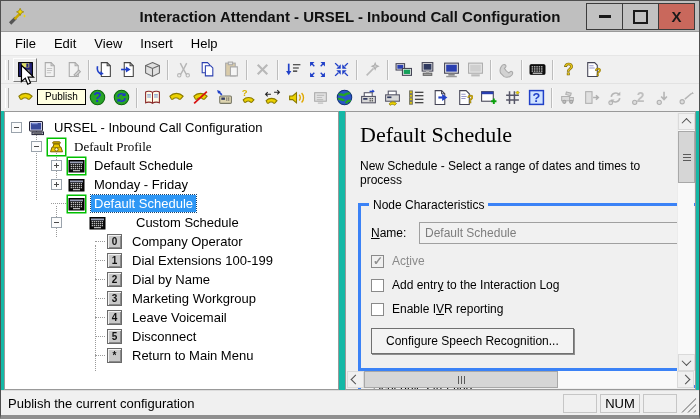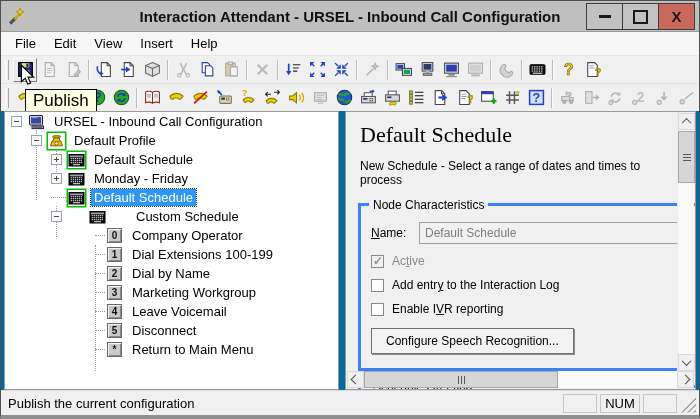--- a/index.html
+++ b/index.html
@@ -1,17 +1,17 @@
 <!DOCTYPE html>
 <html><head>
 <meta charset="utf-8">
 <style>
   * { box-sizing: border-box; }
   body { margin:0; background:#fff; font-family:"Liberation Sans",sans-serif; width:700px; height:419px; overflow:hidden; }
-  .window { position:relative; width:700px; height:419px; border:1px solid #4f4f4f; border-bottom:4px solid #8f8f8f; background:#0369a1; }
+  .window { position:relative; width:700px; height:419px; border:1px solid #4f4f4f; border-bottom:4px solid #8f8f8f; background:#14b8a6; }
 
   
   .titlebar { height:31px; background:#bfbfbf; position:relative; display:flex; align-items:center; border-bottom:1px solid #9a9a9a; }
   .appicon { width:20px; height:20px; margin-left:6px; z-index:2; }
   .title { position:absolute; left:0; right:0; text-align:center; font-size:15px; font-weight:600; color:#111; }
   .captions { position:absolute; right:4px; top:2px; display:flex; z-index:3; }
   .cap { width:37px; height:27px; border:1px solid #3c3c3c; background:#c2c2c2; display:flex; align-items:center; justify-content:center; margin-left:-1px; }
   .cap.min::after { content:""; width:12px; height:3px; background:#1a1a1a; }
   .cap.max::after { content:""; width:11px; height:10px; border:2px solid #1a1a1a; background:transparent; }
   .cap.close { background:#c9685c; }
@@ -23,26 +23,26 @@
 
   
   .toolbar { height:28px; background:#f0f0f0; display:flex; align-items:center; padding-left:2px; position:relative; overflow:hidden; }
   .tb1 { border-bottom:1px solid #e2e2e2; height:28px; }
   .tb2 { height:27px; }
   .grip { width:4px; height:20px; border-left:1px solid #fff; border-right:1px solid #a8a8a8; margin:0 4px 0 2px; flex:none; }
   .tbtn { width:24px; height:24px; display:flex; align-items:center; justify-content:center; flex:none; }
   .tbtn svg { width:17px; height:17px; }
   .tbtn.raised { border:1px solid; border-color:#fdfdfd #7d7d7d #7d7d7d #fdfdfd; background:#ececec; }
   .tsep { width:1px; height:20px; background:#bdbdbd; box-shadow:1px 0 0 #fafafa; margin:0 3px; flex:none; }
-  .tooltip { position:absolute; left:24px; top:5px; background:#ffffe1; border:1px solid #000; font-size:17px; color:#000; padding:1px 7px 2px; z-index:50; }
+  .tooltip { position:absolute; left:36px; top:5px; background:#ffffe1; border:1px solid #000; font-size:10px; color:#000; padding:1px 7px 2px; z-index:50; }
   .cursor { position:absolute; left:19px; top:63px; z-index:60; }
 
   
   .main { display:flex; height:279px; padding:0 3px; }
-  .treepanel { width:335px; background:#fff; border:1px solid #999; position:relative; overflow:hidden; padding-top:0; flex:none; }
+  .treepanel { width:335px; background:#fff; border:1px solid #999; position:relative; overflow:hidden; padding-top:6px; flex:none; }
   .splitter { width:6px; flex:none; }
   .rightpanel { flex:1; background:#f0f0f0; border:1px solid #999; position:relative; overflow:hidden; }
 
   
   .trow { height:19px; display:flex; align-items:center; font-size:13px; white-space:nowrap; position:relative; z-index:2; }
   .vline { position:absolute; width:0; border-left:1px dotted #9a9a9a; z-index:1; }
   .stub { border-top:1px dotted #9a9a9a; height:0; flex:none; margin-right:2px; }
   .expander { width:11px; height:11px; border:1px solid #9aa3ac; background:#fcfcfc; position:relative; flex:none; margin-right:6px; }
   .expander::before { content:""; position:absolute; left:2px; right:2px; top:4px; height:1px; background:#4a4a4a; }
   .expander.plus::after { content:""; position:absolute; top:2px; bottom:2px; left:4px; width:1px; background:#4a4a4a; }
@@ -573,21 +573,21 @@
             <svg viewBox="0 0 16 16" xmlns="http://www.w3.org/2000/svg">
               <rect x="1" y="1.5" width="13" height="9.5" rx="0.5" fill="#dcdcee" stroke="#223"></rect>
               <rect x="2.4" y="2.9" width="10.2" height="6.7" fill="#3a4a9a"></rect>
               <path d="M3.2 3.7h6" stroke="#8fa0e0"></path>
               <rect x="3.5" y="12" width="11.5" height="2.6" fill="#b8b8cc" stroke="#223"></rect>
               <path d="M5 13.3h8.5" stroke="#555"></path>
             </svg>
           </span>
           <span class="tlabel">URSEL - Inbound Call Configuration</span>
         </div>
-        <div class="trow" style="padding-left: 26px;">
+        <div class="trow" style="padding-left: 26px; font-family: Liberation Serif, serif;">
           <span class="expander minus"></span>
           <span class="ticon green">
             <svg viewBox="0 0 16 16" xmlns="http://www.w3.org/2000/svg">
               <path d="M2 12.8h12l-1.6-4.8H3.6z" fill="#ecc800" stroke="#7a6400"></path>
               <path d="M4.5 8l1-3.2h5l1 3.2" fill="#ecc800" stroke="#7a6400"></path>
               <rect x="4.2" y="2.8" width="7.6" height="2" rx="1" fill="#d8b400" stroke="#7a6400"></rect>
               <circle cx="8" cy="10.4" r="1.7" fill="#fff8d0" stroke="#7a6400"></circle>
             </svg>
           </span>
           <span class="tlabel">Default Profile</span>

